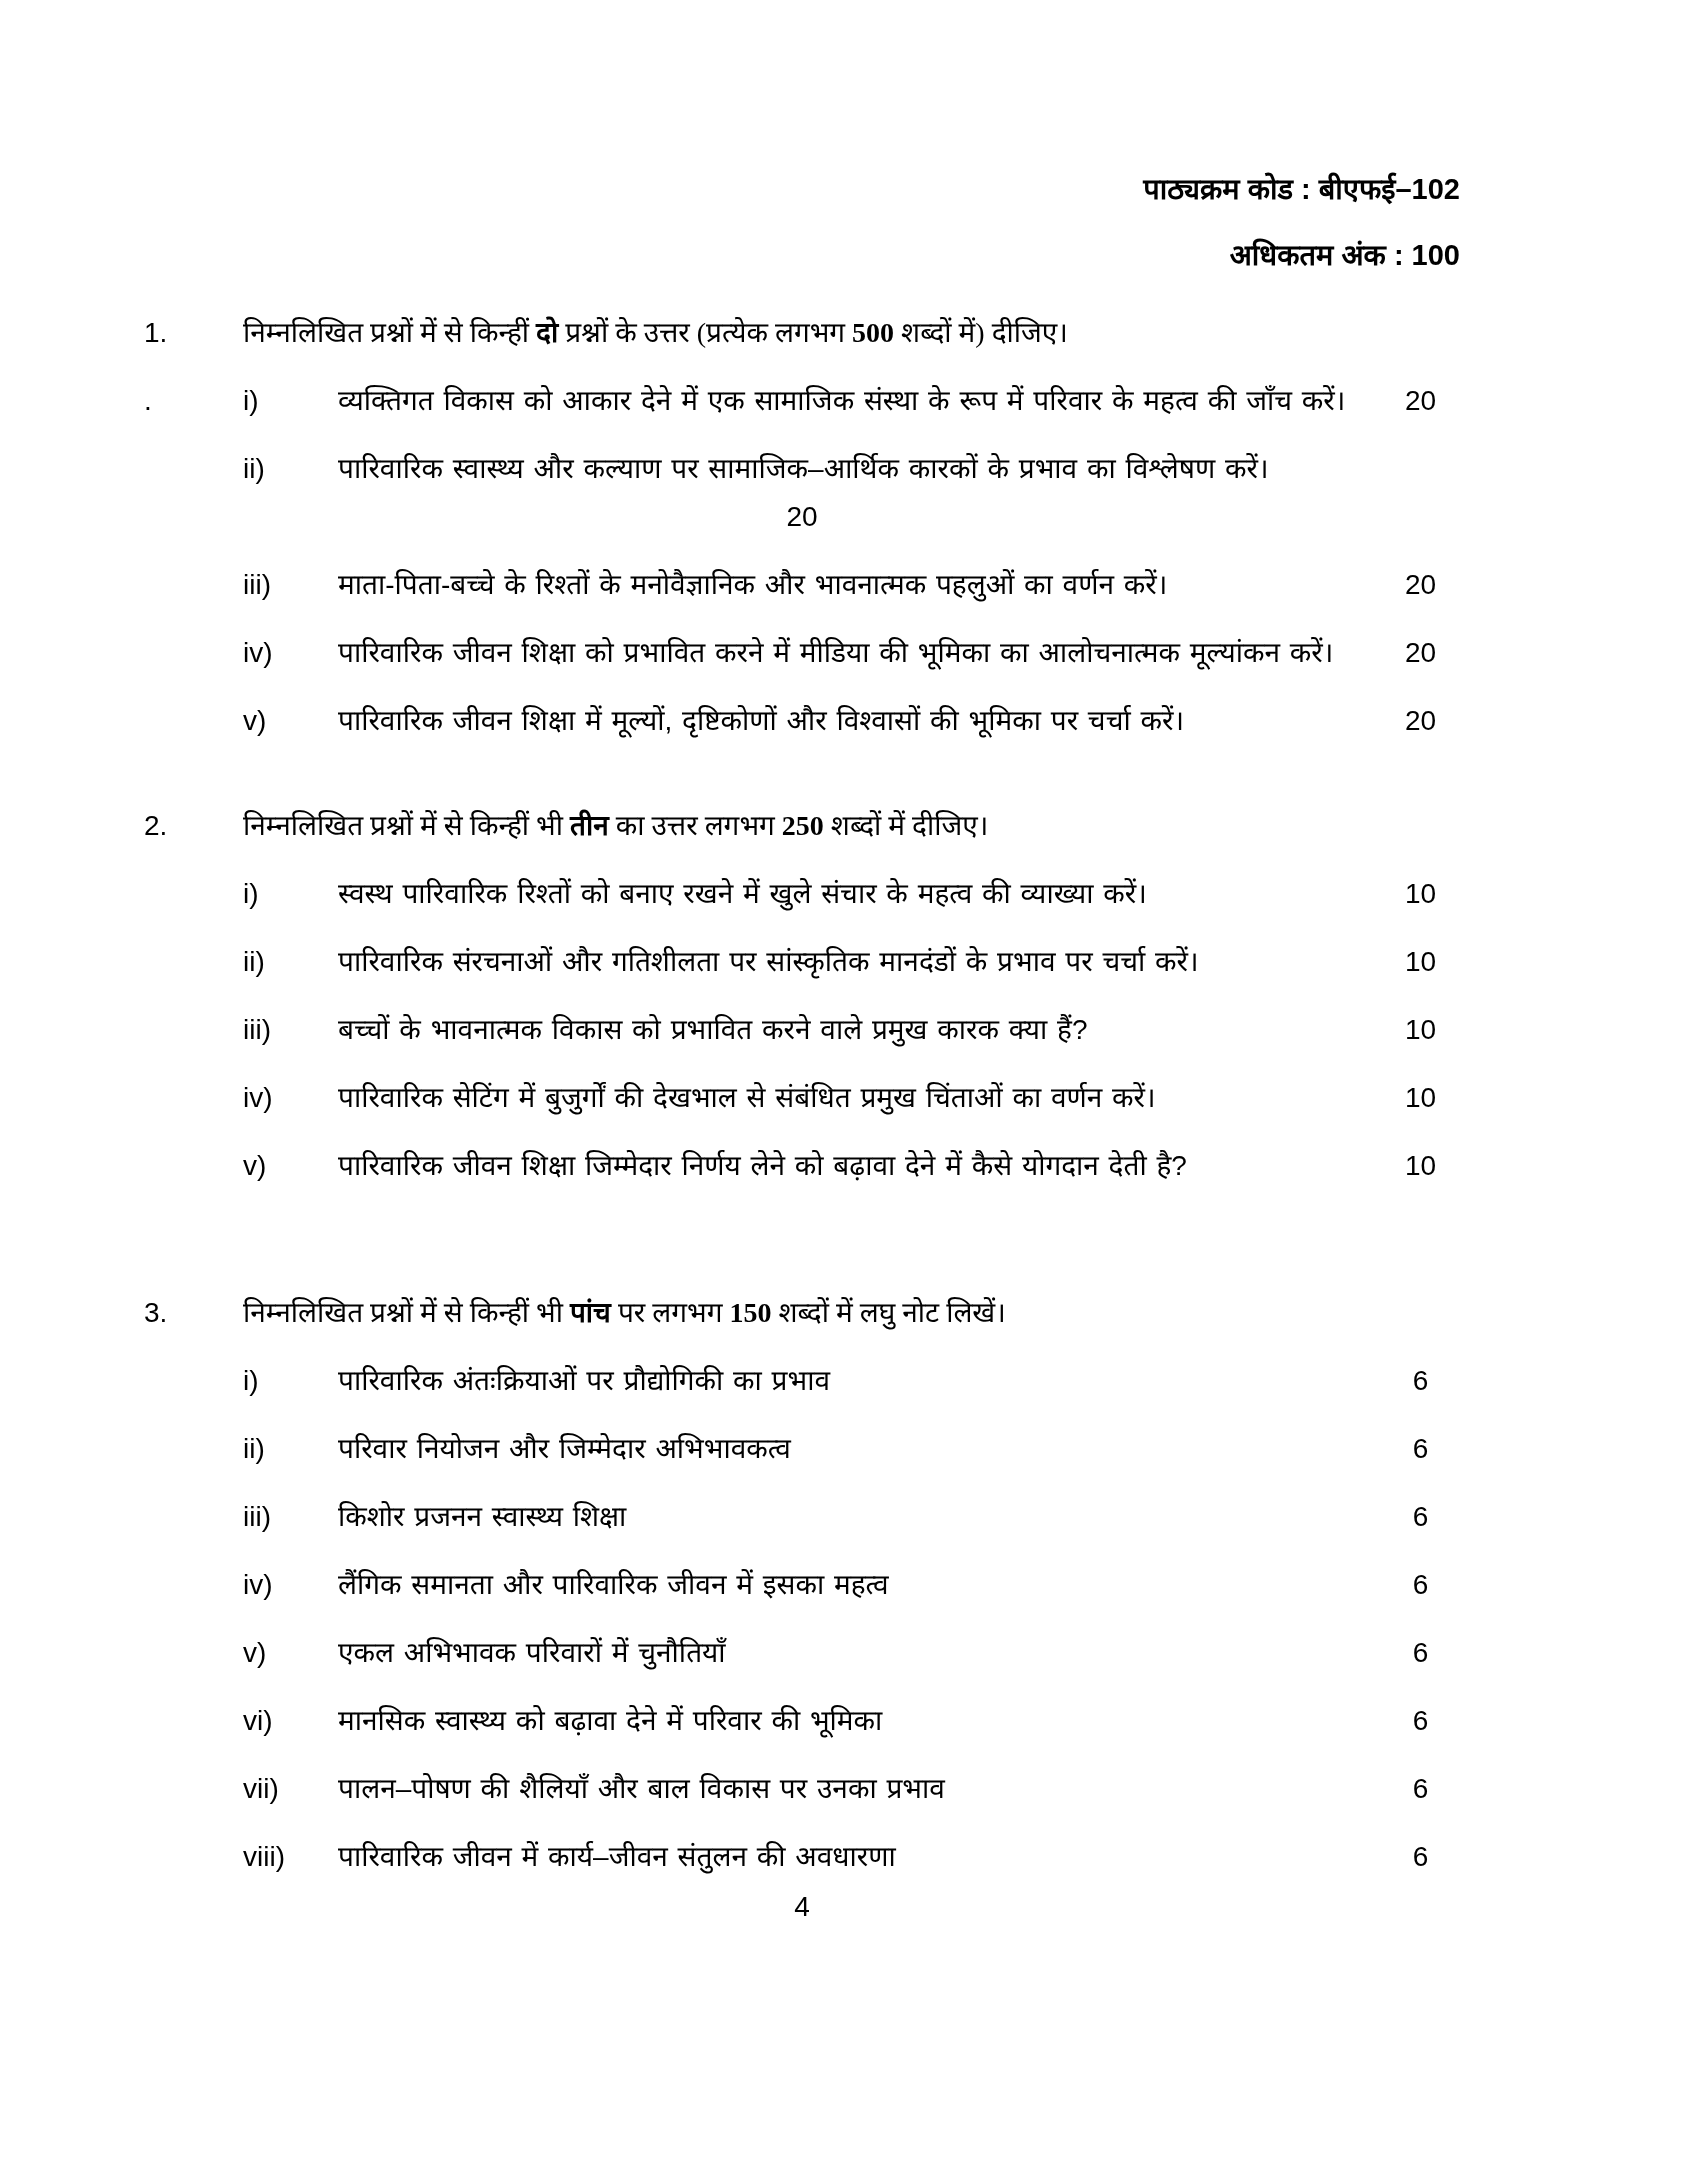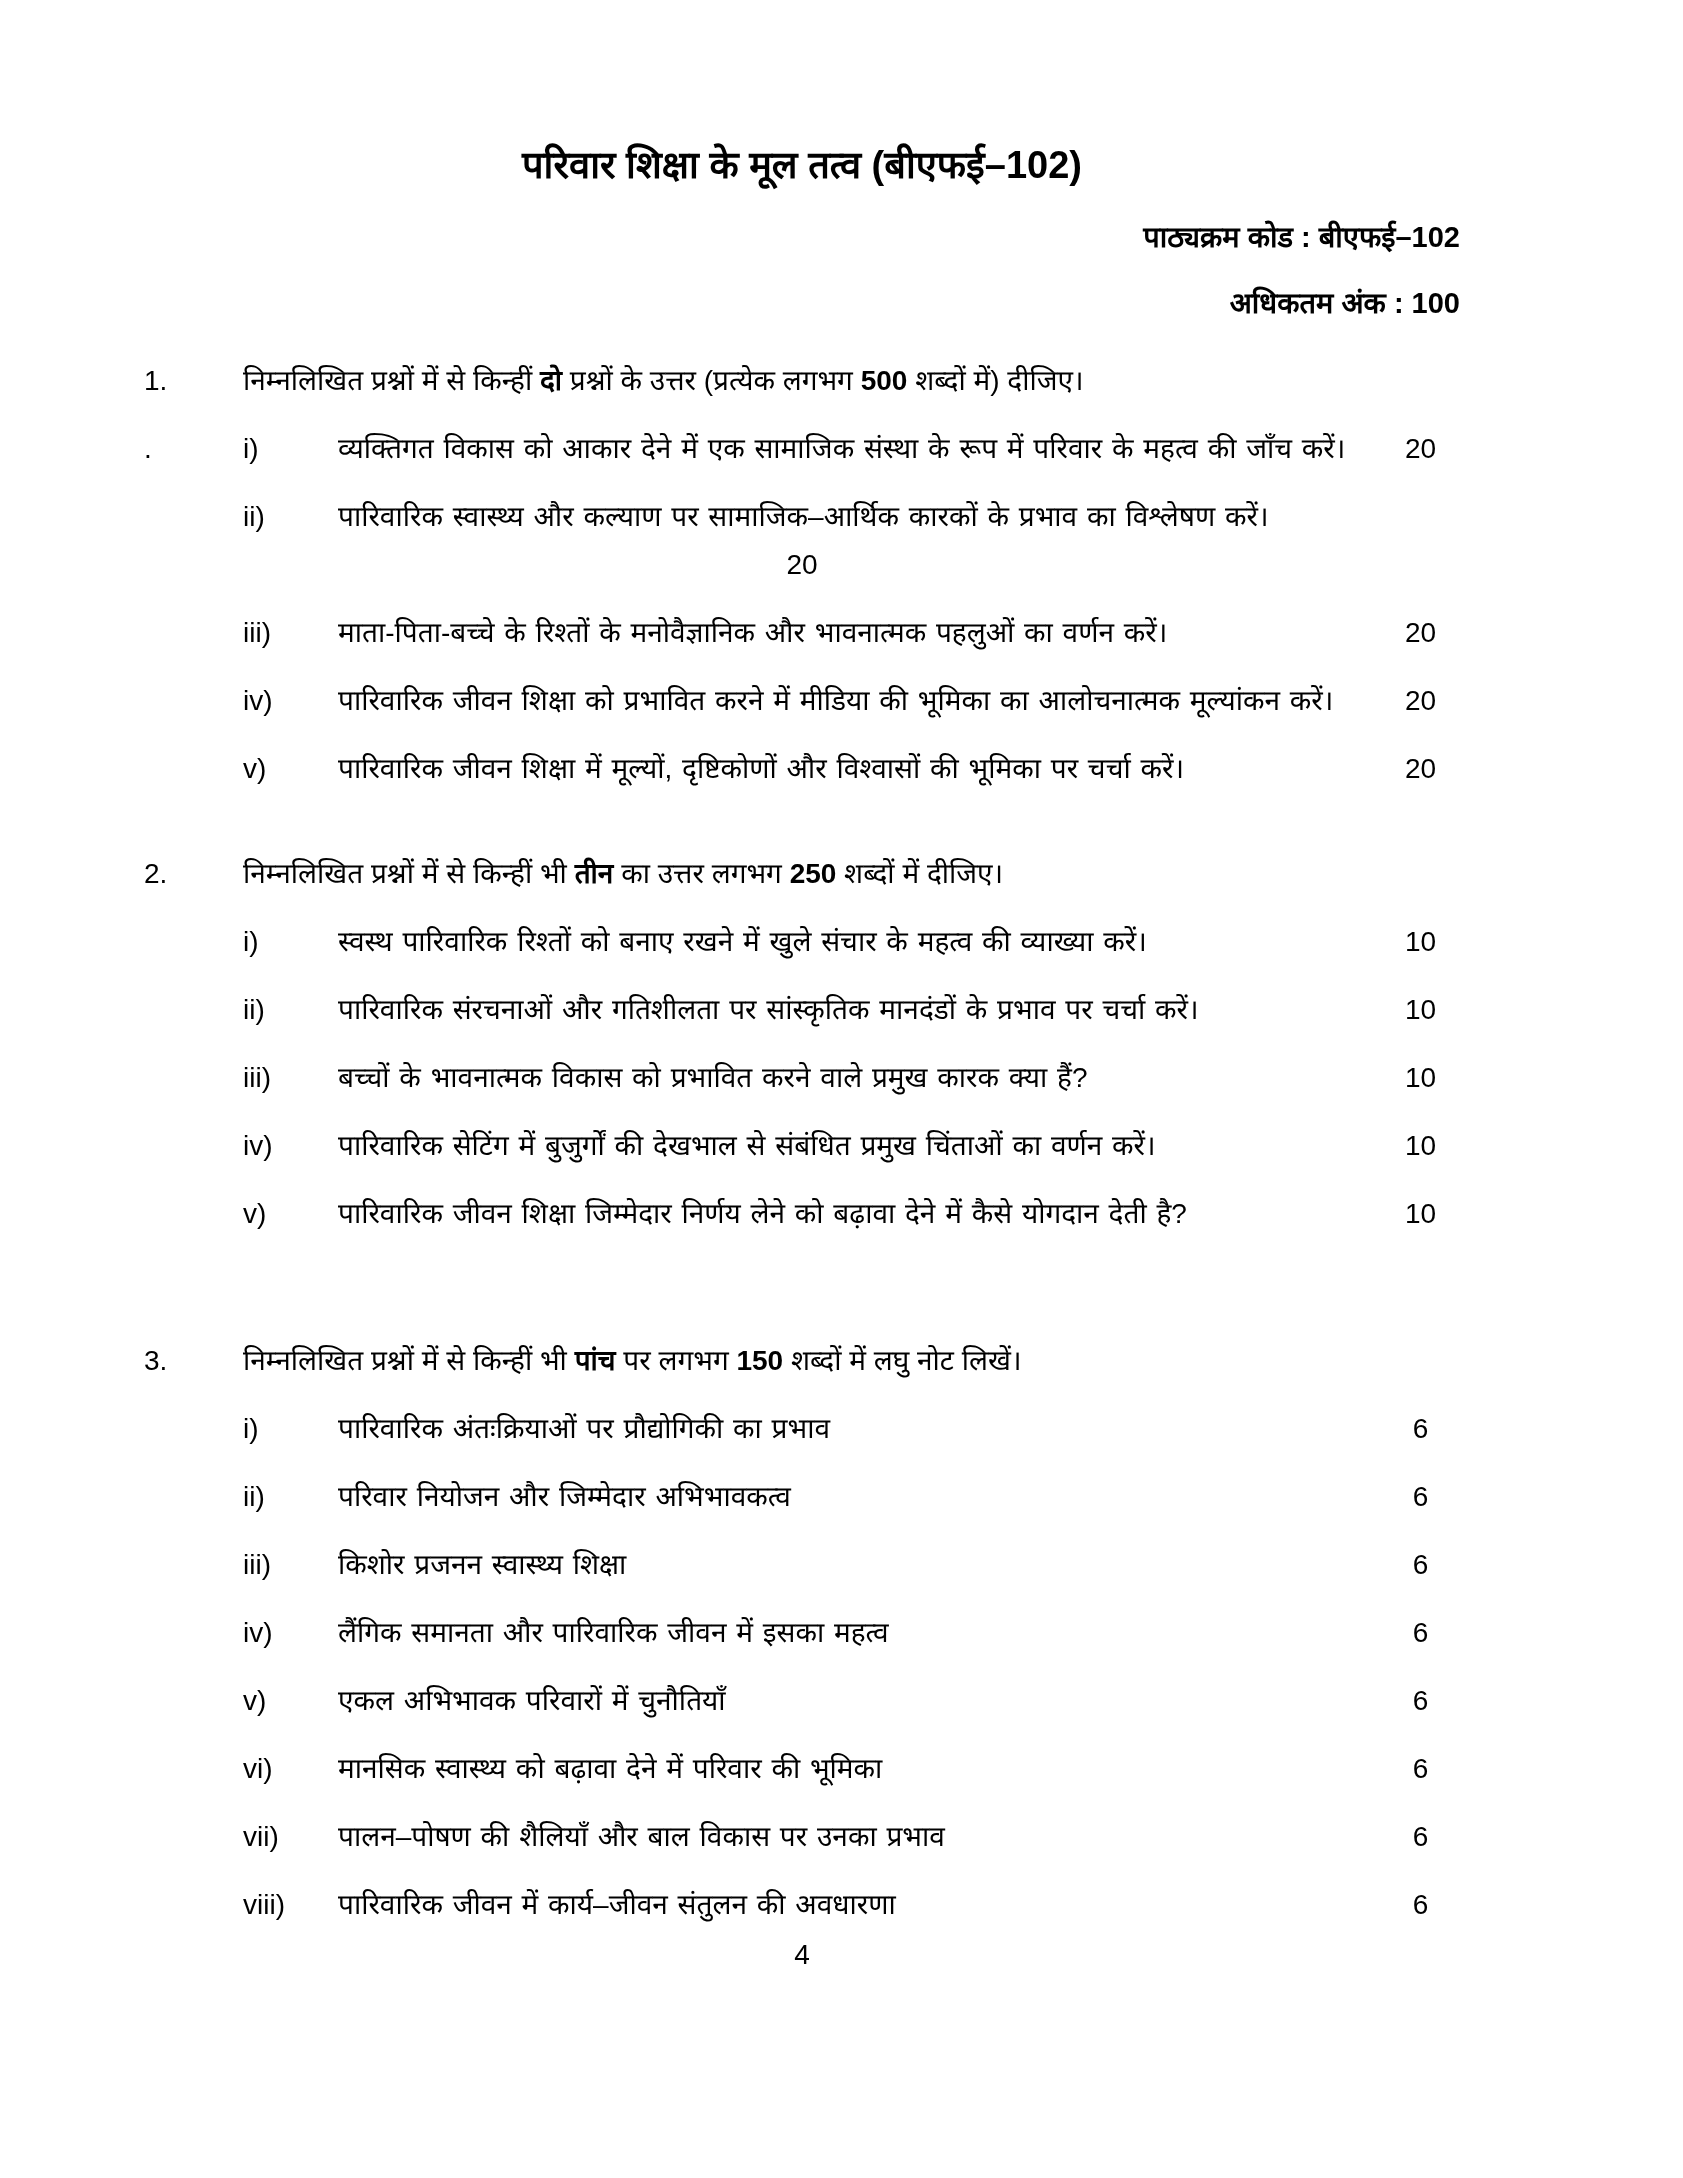--- a/index.html
+++ b/index.html
@@ -31,21 +31,21 @@
   }
   .meta-course { margin-top: 28px; }
   .meta-marks  { margin-top: 26px; }
 
   .q-header {
     display: flex;
     line-height: 48px;
     margin-top: 34px;
   }
   .q-num { flex: 0 0 99px; }
-  .q-head-text { flex: 1; }
+  .q-head-text { flex: 1; font-family: Liberation Serif, serif; }
   .bold-word { font-weight: bold; }
 
   .sub-row {
     display: flex;
     line-height: 48px;
     margin-top: 20px;
     align-items: flex-start;
   }
   .gutter { flex: 0 0 99px; }
   .roman  { flex: 0 0 95px; }
@@ -66,21 +66,20 @@
     text-align: center;
     line-height: 40px;
     margin-top: 6px;
   }
 </style>
 </head>
 <body>
 
 <div class="page">
 
-  <div class="title">परिवार शिक्षा के मूल तत्व (बीएफई–102)</div>
 
   <div class="meta-line meta-course">पाठ्यक्रम कोड : बीएफई–102</div>
   <div class="meta-line meta-marks">अधिकतम अंक : 100</div>
 
   <div class="q-header">
     <span class="q-num">1.</span>
     <span class="q-head-text"><span>निम्नलिखित प्रश्नों में से किन्हीं </span><span class="bold-word">दो</span><span> प्रश्नों के उत्तर (प्रत्येक लगभग </span><span class="bold-word">500</span><span> शब्दों में) दीजिए।</span></span>
   </div>
 
   <div class="sub-row">

